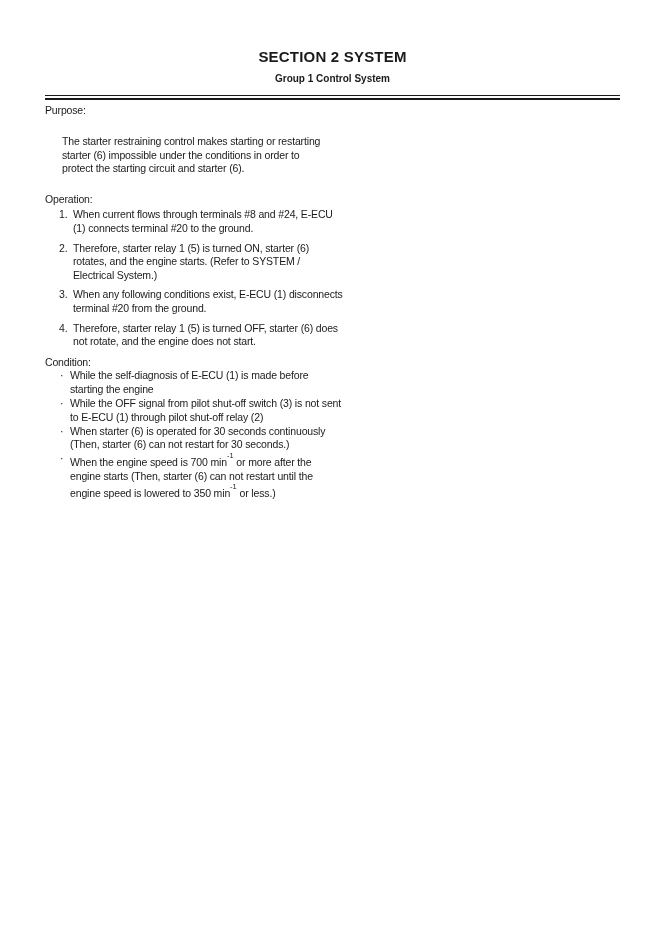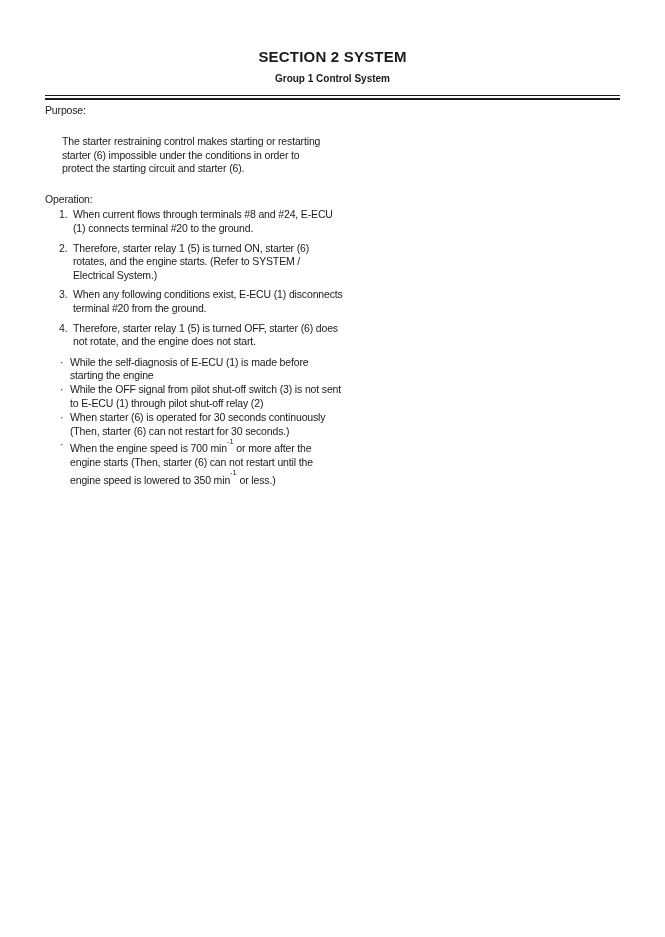--- a/index.html
+++ b/index.html
@@ -142,20 +142,21 @@
           <span class="step-num">3.</span>
           <span class="step-text">When any following conditions exist, E-ECU (1) disconnects terminal #20 from the ground.</span>
         </div>
         <div class="step">
           <span class="step-num">4.</span>
           <span class="step-text">Therefore, starter relay 1 (5) is turned OFF, starter (6) does not rotate, and the engine does not start.</span>
         </div>
       </section>
 
       <section class="block block-condition">
+        <div class="label">Condition:</div>
 
         <div class="bullet">
           <span class="bullet-glyph">·</span>
           <span class="bullet-text"><span>While the self-diagnosis of E-ECU (1) is made before starting the engine</span></span>
         </div>
         <div class="bullet">
           <span class="bullet-glyph">·</span>
           <span class="bullet-text"><span>While the OFF signal from pilot shut-off switch (3) is not sent to E-ECU (1) through pilot shut-off relay (2)</span></span>
         </div>
         <div class="bullet">

